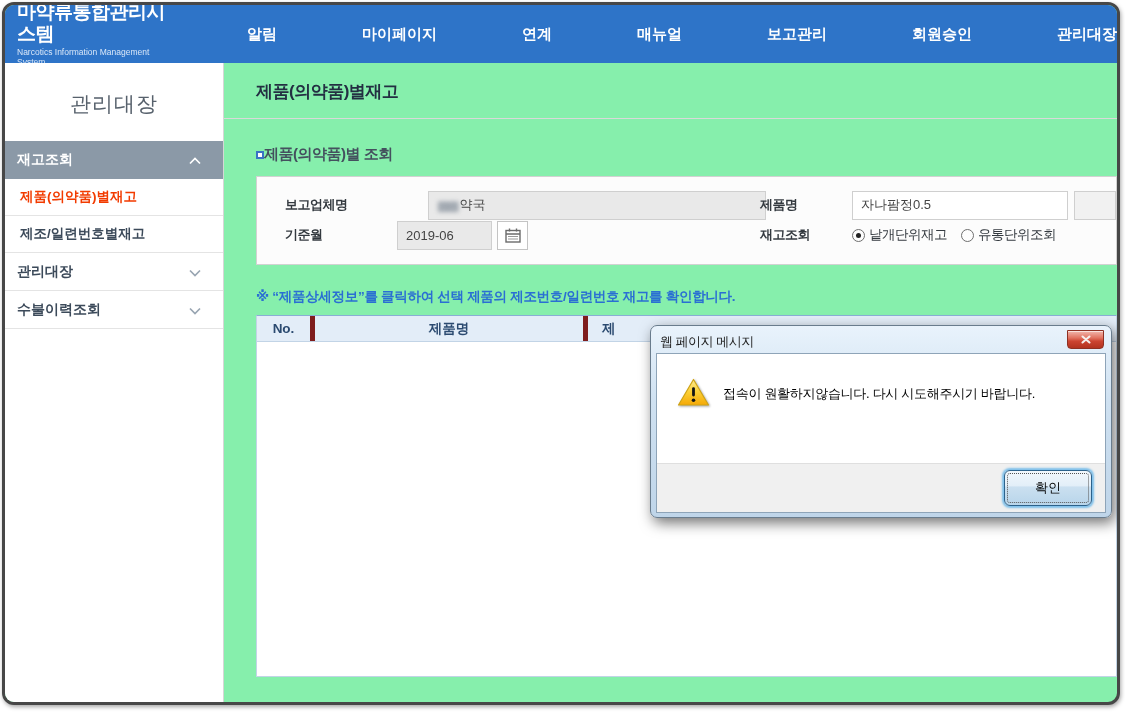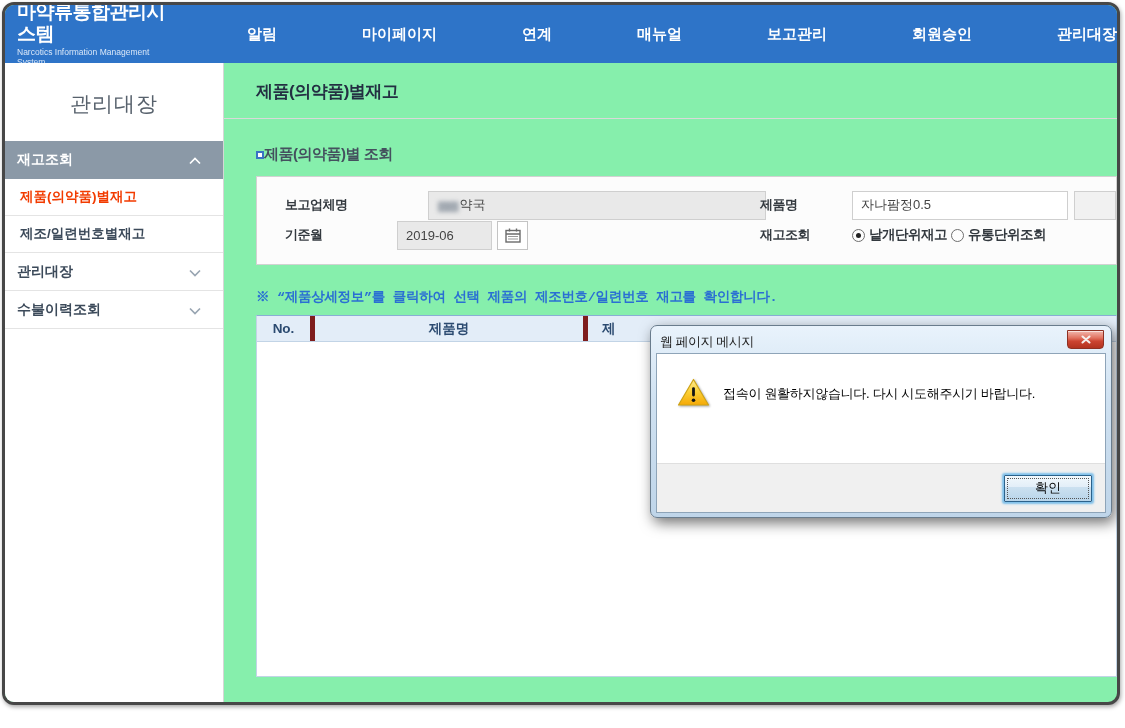--- a/index.html
+++ b/index.html
@@ -45,27 +45,27 @@
   .inp { height:29px; border:1px solid #cfcfcf; font-size:13px; color:#444; padding:0 8px;
     font-family:"Liberation Sans","DejaVu Sans",sans-serif; }
   .inp.ro { background:#e9e9e9; }
   .inp.company { width:338px; display:flex; align-items:center;margin-left:31px; }
   .masked { filter:blur(2px); color:#7f8a96; letter-spacing:-2px; margin-right:2px; }
   .inp.month { width:95px; }
   .calbtn { width:31px; height:29px; margin-left:5px; background:#fff; border:1px solid #c4c4c4;
     display:inline-flex; align-items:center; justify-content:center; cursor:pointer; }
   .inp.product { width:216px; background:#fff; }
   .cutbtn { width:42px; height:29px; margin-left:6px; background:#f1f1f1; border:1px solid #cfcfcf; }
-  .radios { display:flex; align-items:center; gap:4px; font-size:13.5px; font-weight:700; color:#33393f; }
+  .radios { display:flex; align-items:center; gap:14px; font-size:13.5px; font-weight:400; color:#33393f; }
   .radio { width:13px; height:13px; border:1px solid #6f6f6f; border-radius:50%; background:#fdfdfd;
     display:inline-block; position:relative; margin-right:4px; vertical-align:-2px; }
   .radio.sel::after { content:""; position:absolute; inset:3px; border-radius:50%; background:#222; }
   .ropt { display:flex; align-items:center; cursor:pointer; letter-spacing:-0.5px; }
 
-  .notice { margin-top:23px; font-size:13.5px; font-weight:700; color:#2a6fd3; letter-spacing:-0.3px;font-family:Liberation Mono, monospace; }
+  .notice { margin-top:23px; font-size:13.5px; font-weight:700; color:#2a6fd3; letter-spacing:-0.3px; }
 
   
   .tbl { margin-top:9px; height:362px; border:1px solid #c2d4e6; border-top:1px solid #8aaed5;
     display:flex; flex-direction:column; background:#fff; }
   .thead { display:flex; height:26px; background:#e3edf8; border-bottom:1px solid #c2d4e6;
     font-size:13.5px; font-weight:700; color:#2b4a70; }
   .th { display:flex; align-items:center; justify-content:center; border-right:5px solid #7f1d1d; }
   .th.no { width:58px; }
   .th.pname { width:273px; }
   .th.rest { flex:1; justify-content:flex-start; padding-left:14px; border-right:none; }
@@ -82,23 +82,23 @@
     border:1px solid #8e3023; border-radius:0 0 4px 4px;
     background:linear-gradient(#f2b8ae,#e27462 40%,#cc4431 60%,#b23320);
     display:flex; align-items:center; justify-content:center; cursor:pointer;
     box-shadow:inset 0 1px 0 rgba(255,255,255,.6); }
   .dlg-win { border:1px solid #8ea4b8; background:#fff; height:160px; display:flex; flex-direction:column; }
   .dlg-content { flex:1; display:flex; align-items:flex-start; padding:24px 20px 0 20px; }
   .warn { flex:0 0 auto; filter:drop-shadow(1px 1px 1px rgba(0,0,0,.35)); }
   .dlg-msg { font-size:13px; color:#000; margin:7px 0 0 13px; letter-spacing:-0.3px; }
   .dlg-footer { height:49px; background:#f0f0f0; border-top:1px solid #dfdfdf;
     display:flex; align-items:center; justify-content:flex-end; padding-right:13px; }
-  .okbtn { width:88px; height:27px; font-size:13px; color:#000;
+  .okbtn { width:88px; height:36px; font-size:13px; color:#000;
     font-family:Liberation Sans, sans-serif;
-    border:1px solid #2c628b; border-radius:1px;
+    border:1px solid #2c628b; border-radius:6px;
     background:linear-gradient(#f2f8fc,#e2eef8 45%,#cbe0f0 46%,#b8d5ea);
     box-shadow:0 0 2px 2px #7fc0ea; outline:1px dotted #555; outline-offset:-4px; cursor:pointer; }
 </style>
 </head>
 <body>
 
 <div class="screen">
 
   <div class="topbar">
     <div class="logo">

